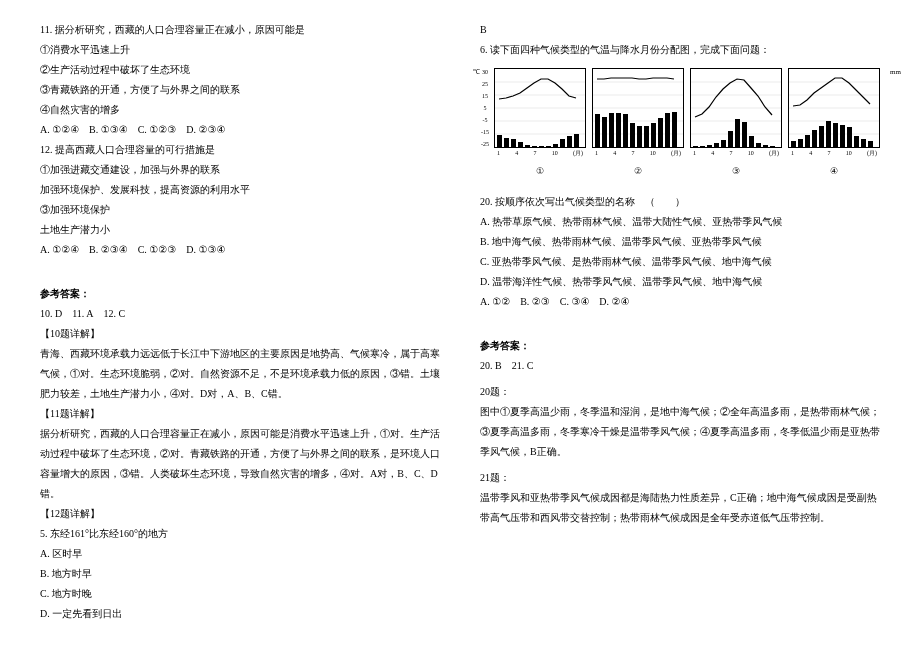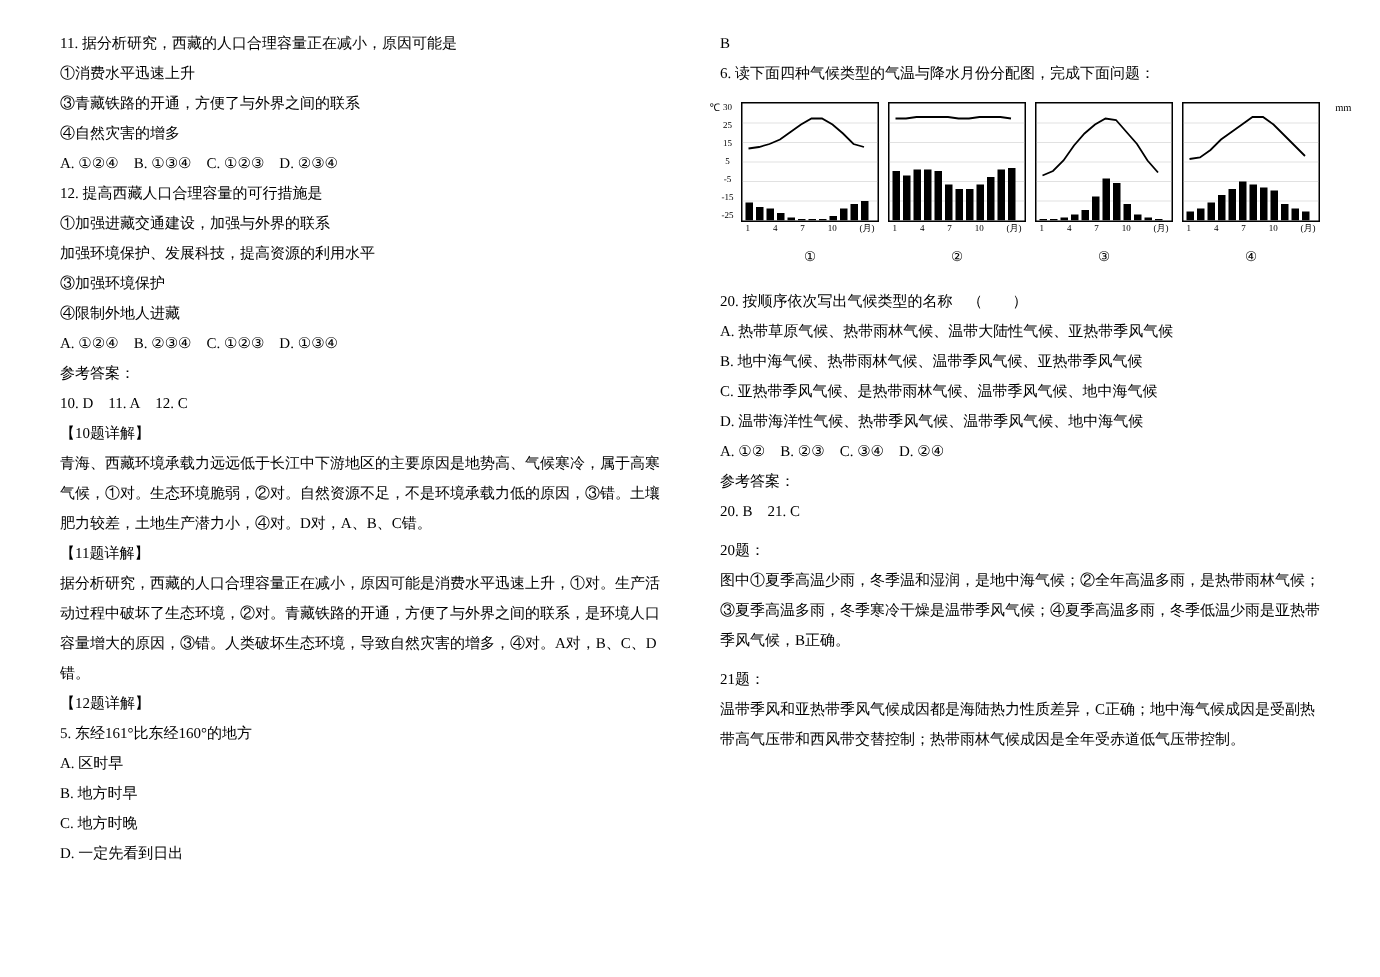--- a/index.html
+++ b/index.html
@@ -14,21 +14,22 @@
   }
   .page {
     display: flex;
     gap: 40px;
   }
   .col {
     flex: 1;
     line-height: 2.0;
   }
   .bold {
-    font-weight: normal;
+    font-weight: bold;
+    margin-top: 24px;
   }
   .charts {
     display: flex;
     gap: 6px;
     margin: 6px 0;
   }
   .chart {
     position: relative;
     width: 90px;
     height: 78px;
@@ -79,28 +80,29 @@
     margin-left:16px;
   }
 </style>
 </head>
 <body>
 
 <div class="page">
   <div class="col">
     <div>11. 据分析研究，西藏的人口合理容量正在减小，原因可能是</div>
     <div>①消费水平迅速上升</div>
+    <div>②生产活动过程中破坏了生态环境</div>
     <div>③青藏铁路的开通，方便了与外界之间的联系</div>
     <div>④自然灾害的增多</div>
     <div>A. ①②④ B. ①③④ C. ①②③ D. ②③④</div>
     <div>12. 提高西藏人口合理容量的可行措施是</div>
     <div>①加强进藏交通建设，加强与外界的联系</div>
     <div>加强环境保护、发展科技，提高资源的利用水平</div>
     <div>③加强环境保护</div>
-    <div>④限制外地人进藏</div>
+    <div>土地生产潜力小</div>
     <div>A. ①②④ B. ②③④ C. ①②③ D. ①③④</div>
     <div class="bold">参考答案：</div>
     <div>10. D 11. A 12. C</div>
     <div>【10题详解】</div>
     <div>青海、西藏环境承载力远远低于长江中下游地区的主要原因是地势高、气候寒冷，属于高寒气候，①对。生态环境脆弱，②对。自然资源不足，不是环境承载力低的原因，③错。土壤肥力较差，土地生产潜力小，④对。D对，A、B、C错。</div>
     <div>【11题详解】</div>
     <div>据分析研究，西藏的人口合理容量正在减小，原因可能是消费水平迅速上升，①对。生产活动过程中破坏了生态环境，②对。青藏铁路的开通，方便了与外界之间的联系，是环境人口容量增大的原因，③错。人类破坏生态环境，导致自然灾害的增多，④对。A对，B、C、D错。</div>
     <div>【12题详解】</div>
     <div>5. 东经161°比东经160°的地方</div>
     <div>A. 区时早</div>

